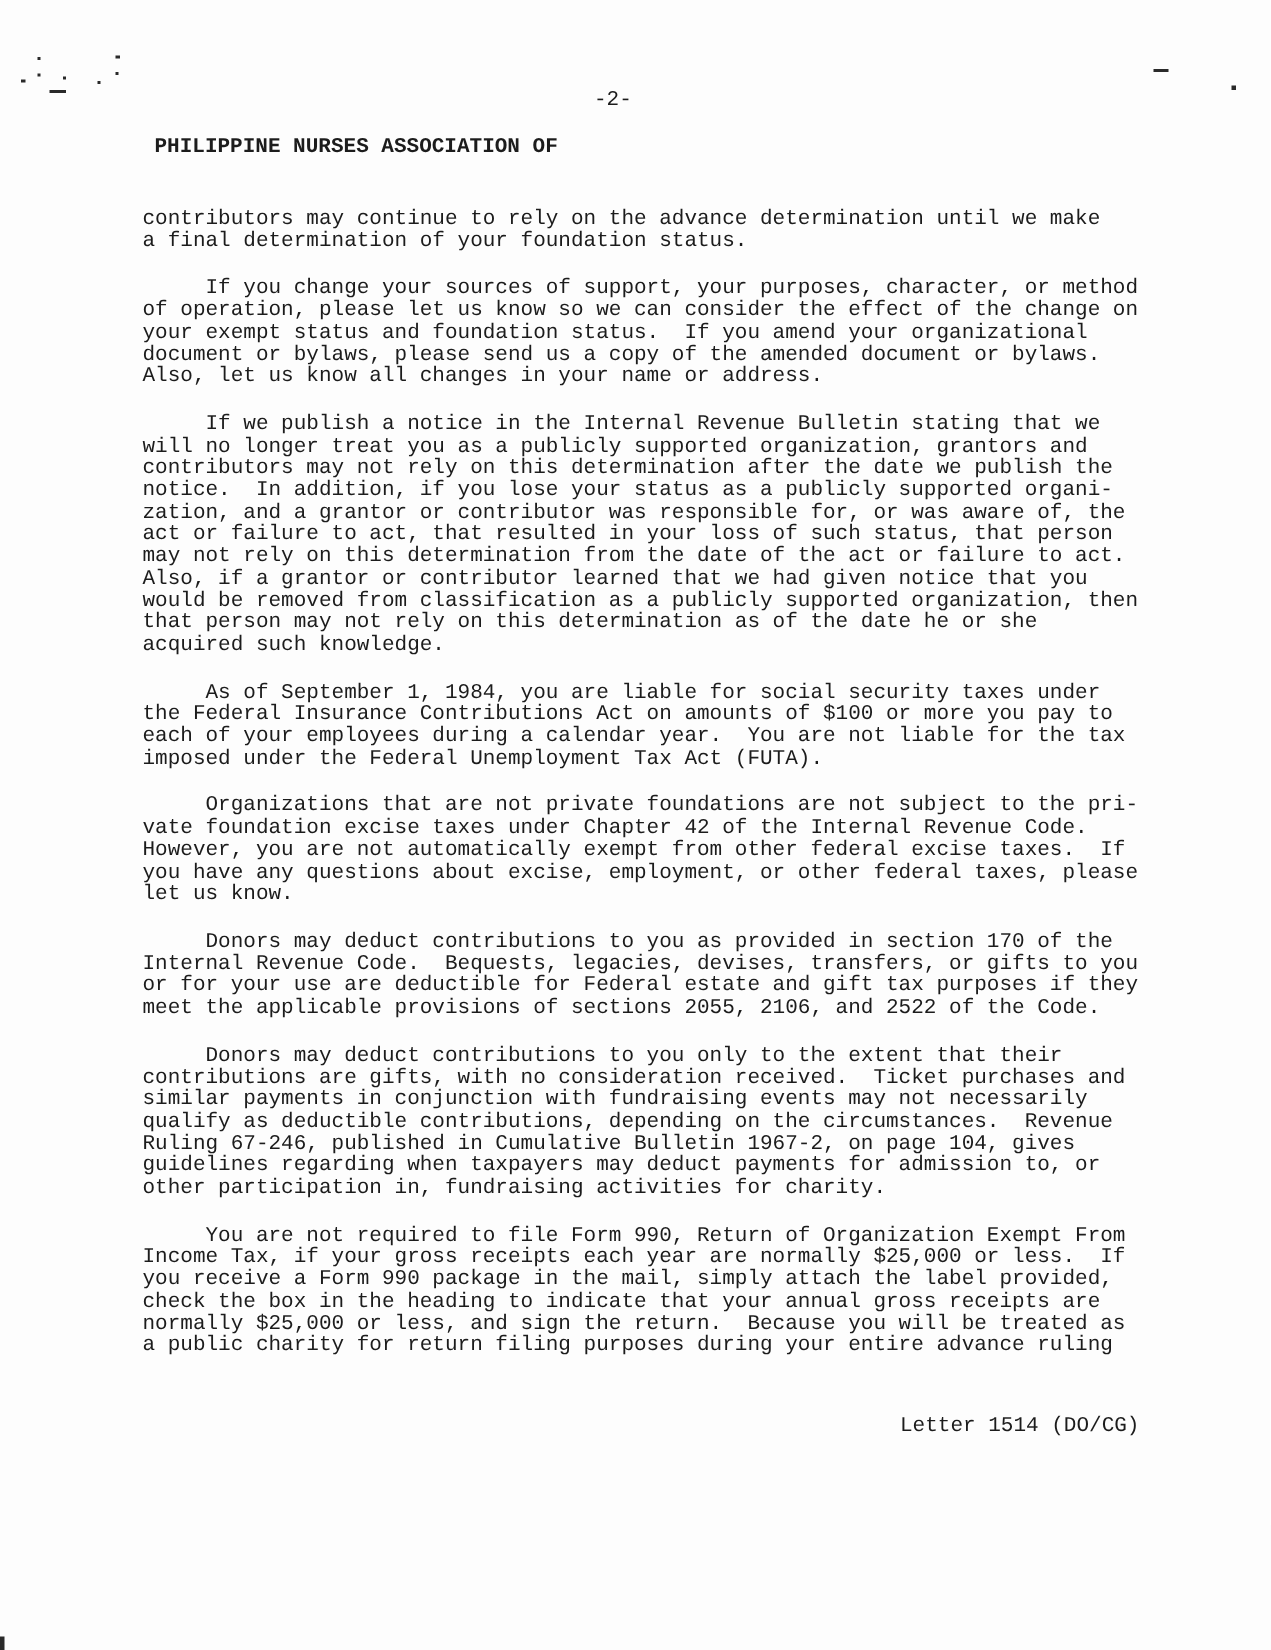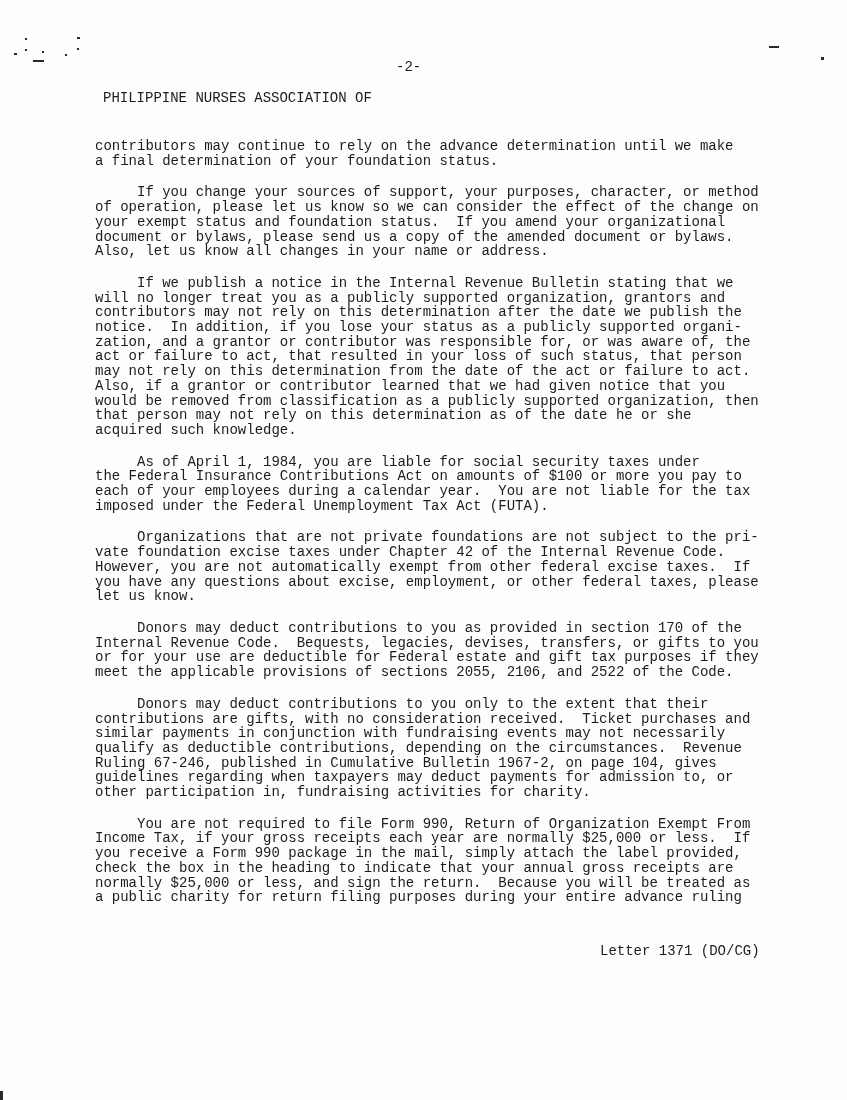--- a/index.html
+++ b/index.html
@@ -23,20 +23,21 @@
     position: absolute;
     top: 60px;
     left: 396px;
     white-space: pre;
   }
   .org-header {
     position: absolute;
     top: 91px;
     left: 103px;
     white-space: pre;
+    font-weight: bold;
   }
   .body-text {
     position: absolute;
     top: 139px;
     left: 95px;
     width: 690px;
   }
   .para {
     white-space: pre;
     margin: 0 0 17px 0;
@@ -74,21 +75,21 @@
 will no longer treat you as a publicly supported organization, grantors and
 contributors may not rely on this determination after the date we publish the
 notice.  In addition, if you lose your status as a publicly supported organi-
 zation, and a grantor or contributor was responsible for, or was aware of, the
 act or failure to act, that resulted in your loss of such status, that person
 may not rely on this determination from the date of the act or failure to act.
 Also, if a grantor or contributor learned that we had given notice that you
 would be removed from classification as a publicly supported organization, then
 that person may not rely on this determination as of the date he or she
 acquired such knowledge.</p>
-    <p class="para">     As of April 1, 1984, you are liable for social security taxes under
+    <p class="para">     As of September 1, 1984, you are liable for social security taxes under
 the Federal Insurance Contributions Act on amounts of $100 or more you pay to
 each of your employees during a calendar year.  You are not liable for the tax
 imposed under the Federal Unemployment Tax Act (FUTA).</p>
     <p class="para">     Organizations that are not private foundations are not subject to the pri-
 vate foundation excise taxes under Chapter 42 of the Internal Revenue Code.
 However, you are not automatically exempt from other federal excise taxes.  If
 you have any questions about excise, employment, or other federal taxes, please
 let us know.</p>
     <p class="para">     Donors may deduct contributions to you as provided in section 170 of the
 Internal Revenue Code.  Bequests, legacies, devises, transfers, or gifts to you
@@ -102,21 +103,21 @@
 guidelines regarding when taxpayers may deduct payments for admission to, or
 other participation in, fundraising activities for charity.</p>
     <p class="para">     You are not required to file Form 990, Return of Organization Exempt From
 Income Tax, if your gross receipts each year are normally $25,000 or less.  If
 you receive a Form 990 package in the mail, simply attach the label provided,
 check the box in the heading to indicate that your annual gross receipts are
 normally $25,000 or less, and sign the return.  Because you will be treated as
 a public charity for return filing purposes during your entire advance ruling</p>
   </div>
 
-  <div class="footer-id">Letter 1371 (DO/CG)</div>
+  <div class="footer-id">Letter 1514 (DO/CG)</div>
 
   <div class="mark" style="left:25px; top:38px; width:2px; height:2px;"></div>
   <div class="mark" style="left:77px; top:37px; width:3px; height:2px;"></div>
   <div class="mark" style="left:14px; top:53px; width:3px; height:2px;"></div>
   <div class="mark" style="left:25px; top:49px; width:2px; height:2px;"></div>
   <div class="mark" style="left:42px; top:51px; width:2px; height:2px;"></div>
   <div class="mark" style="left:65px; top:54px; width:2px; height:2px;"></div>
   <div class="mark" style="left:77px; top:48px; width:2px; height:2px;"></div>
   <div class="mark" style="left:33px; top:60px; width:11px; height:2px;"></div>
   <div class="mark" style="left:769px; top:46px; width:10px; height:2px;"></div>

